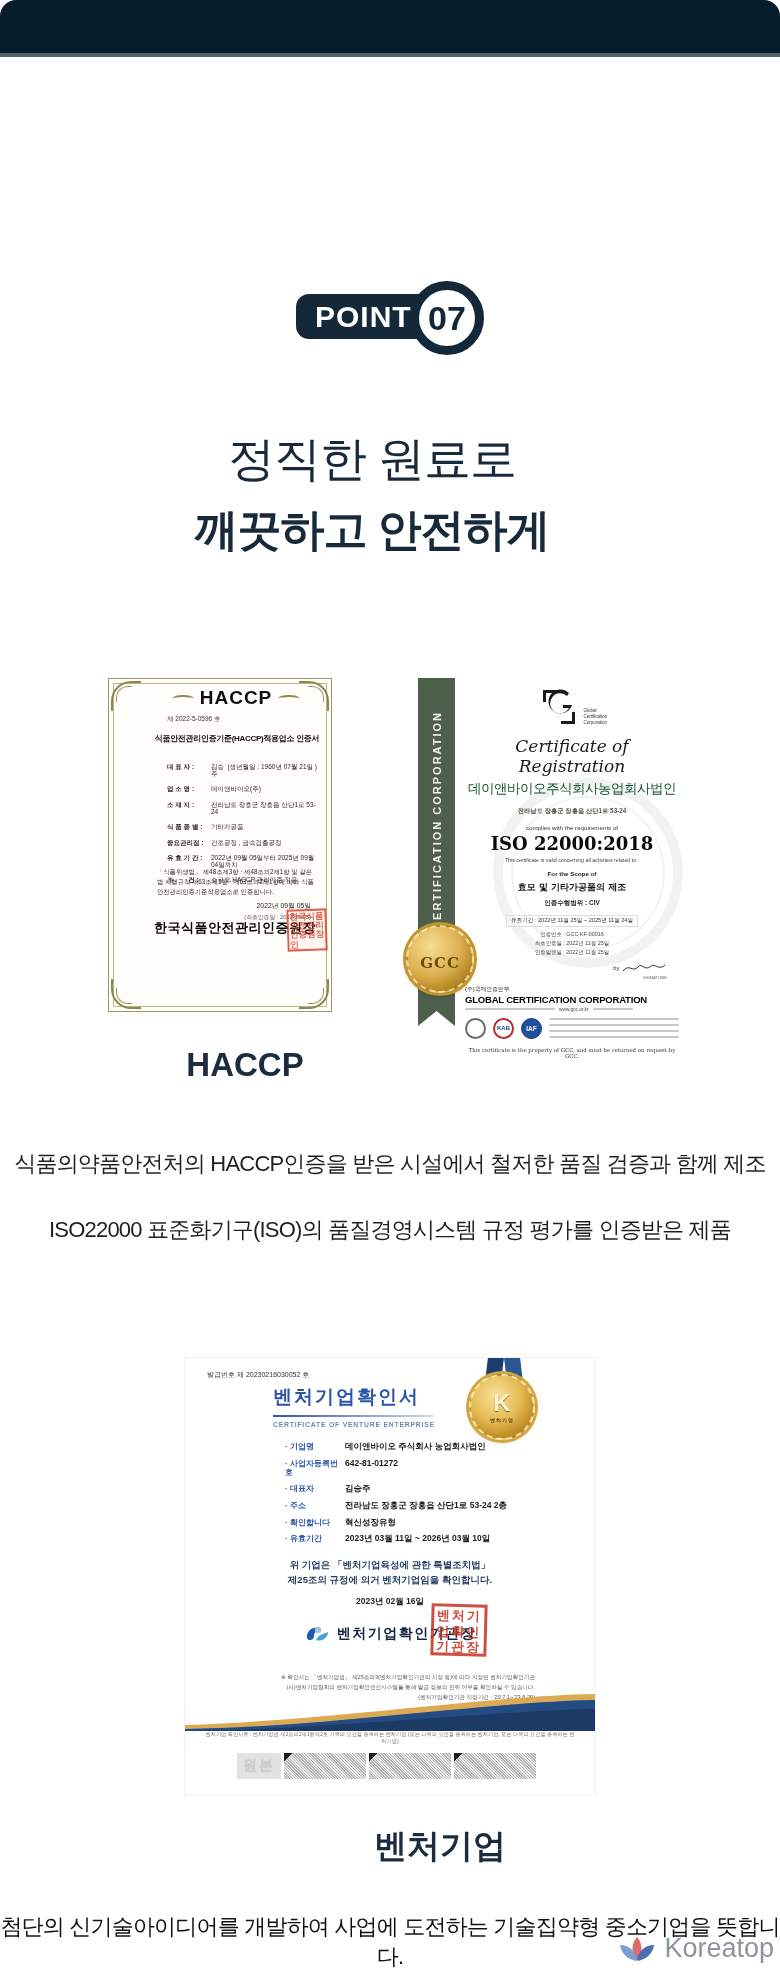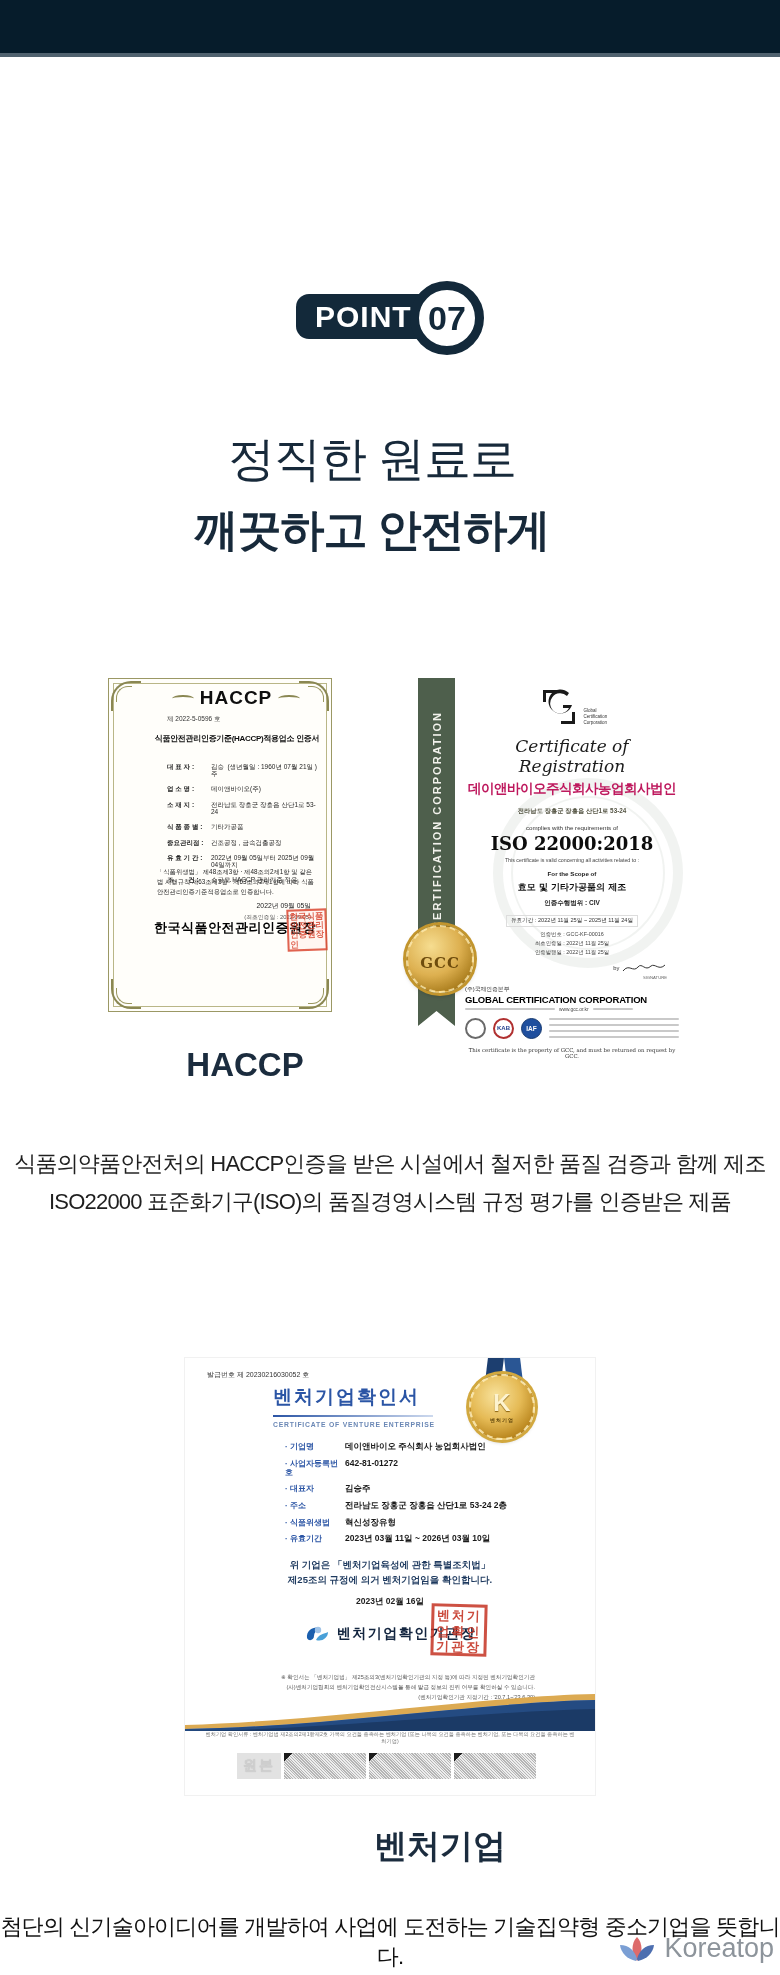--- a/index.html
+++ b/index.html
@@ -1,17 +1,17 @@
 <!DOCTYPE html>
 <html><head>
 <meta charset="utf-8">
 <style>
   html,body{margin:0;padding:0;background:#fff;}
   .page{position:relative;width:780px;height:1975px;margin:0 auto;background:#fff;overflow:hidden;
-        font-family:"Liberation Sans","DejaVu Sans",sans-serif;color:#111;}
+        font-family:"Liberation Sans","DejaVu Sans",sans-serif;color:#111;border-radius:16px;}
 
   
   .topbar{position:absolute;top:0;left:0;width:780px;height:53px;background:#061c2b;border-bottom:4px solid #50626f;}
 
   
   .badge{position:absolute;top:281px;left:50%;transform:translateX(-50%);width:188px;height:74px;}
   .badge-pill{position:absolute;left:0;top:13px;width:150px;height:45px;background:#13293a;border-radius:13px;
               display:flex;align-items:center;padding-left:19px;box-sizing:border-box;
               color:#fff;font-size:30px;font-weight:800;letter-spacing:1px;}
   .badge-circle{position:absolute;right:0;top:0;width:74px;height:74px;border-radius:50%;background:#fff;
@@ -59,21 +59,21 @@
               display:flex;align-items:center;justify-content:center;}
   .iso-ribbon span{writing-mode:vertical-rl;transform:rotate(180deg);color:#f2f2ec;font-size:11px;font-weight:700;
                    letter-spacing:2px;white-space:nowrap;}
   .iso-wm{position:absolute;left:75px;top:100px;width:170px;height:170px;border-radius:50%;
           border:10px solid rgba(140,155,140,.12);}
   .iso-wm::after{content:"";position:absolute;inset:8px;border-radius:50%;border:2px solid rgba(140,155,140,.12);}
   .iso-body{position:relative;margin-left:47px;width:214px;text-align:center;}
   .gcc-logo{margin-top:10px;display:inline-flex;align-items:flex-end;gap:3px;}
   .gcc-logo-lines{text-align:left;font-size:4.5px;color:#333;line-height:1.3;}
   .iso-cr{font-family:"DejaVu Serif","Liberation Serif",serif;font-style:italic;font-size:17px;color:#1a1a1a;margin-top:6px;}
-  .iso-co{font-family:"DejaVu Serif","Liberation Serif",serif;font-size:13.5px;font-weight:700;color:#be185d;margin-top:4px;letter-spacing:-0.5px;}
+  .iso-co{font-family:"DejaVu Serif","Liberation Serif",serif;font-size:13.5px;font-weight:400;color:#14532d;margin-top:4px;letter-spacing:-0.5px;}
   .iso-ad{font-size:6.3px;font-weight:700;color:#554;margin-top:9px;}
   .iso-cmp{font-size:6.2px;color:#333;margin-top:8px;}
   .iso-std{font-family:"DejaVu Serif","Liberation Serif",serif;font-size:18px;font-weight:800;color:#0c0c0c;margin-top:2px;}
   .iso-vn{font-size:5.3px;color:#444;margin-top:3px;}
   .iso-fs{font-size:6.2px;font-weight:600;color:#222;margin-top:7px;}
   .iso-sc{font-family:"DejaVu Serif","Liberation Serif",serif;font-size:9px;font-weight:800;color:#111;margin-top:4px;}
   .iso-rg{font-size:6.5px;color:#222;margin-top:5px;font-weight:600;}
   .iso-vp{display:inline-block;font-size:5.6px;color:#333;margin-top:5px;border:1px solid #ddd;padding:1px 4px;}
   .iso-dt{font-size:5.4px;color:#444;margin-top:3px;line-height:1.7;}
   .iso-sign{margin-top:4px;text-align:right;padding-right:12px;font-size:5.8px;color:#333;}
@@ -98,21 +98,21 @@
              display:flex;align-items:center;justify-content:center;}
   .iso-medal span{font-family:"DejaVu Serif","Liberation Serif",serif;font-size:15px;font-weight:800;color:#6e4c0d;letter-spacing:1px;margin-top:8px;}
 
   
   .certlabel{position:absolute;top:1046px;width:220px;text-align:center;font-size:33px;font-weight:800;color:#1b2c3e;}
   .lab-haccp{left:135px;}
   .lab-iso{left:375px;}
 
   
   .desc{position:absolute;top:1149px;left:0;width:780px;text-align:center;color:#1f1f1f;font-size:22px;font-weight:500;letter-spacing:-0.8px;}
-  .desc .d2{margin-top:8px;}
+  .desc .d2{margin-top:36px;}
 
   
   .venture{position:absolute;left:185px;top:1358px;width:410px;height:437px;background:#fff;box-shadow:0 0 0 1px #f1f1f1;}
   .v-issue{position:absolute;top:12px;left:22px;font-size:7px;color:#333;}
   .v-medal{position:absolute;top:0;right:42px;width:92px;height:110px;}
   .v-rib{position:absolute;top:0;width:16px;height:48px;}
   .v-rib.r1{left:24px;background:#1c3e6f;transform:skewX(-7deg);}
   .v-rib.r2{left:46px;background:#2a5694;transform:skewX(7deg);}
   .v-coin{position:absolute;top:16px;left:8px;width:66px;height:66px;border-radius:50%;
           background:radial-gradient(circle at 40% 32%,#f8e29c,#e5ba55 45%,#bd8a22 75%,#93650f);
@@ -325,21 +325,21 @@
         </div>
       <div class="v-row">
           <span class="v-rl">대표자</span>
           <span class="v-rv">김승주</span>
         </div>
       <div class="v-row">
           <span class="v-rl">주소</span>
           <span class="v-rv">전라남도 장흥군 장흥읍 산단1로 53-24 2층</span>
         </div>
       <div class="v-row">
-          <span class="v-rl">식품위생법</span>
+          <span class="v-rl">확인합니다</span>
           <span class="v-rv">혁신성장유형</span>
         </div>
       <div class="v-row">
           <span class="v-rl">유효기간</span>
           <span class="v-rv">2023년 03월 11일 ~ 2026년 03월 10일</span>
         </div>
     </div>
     <div class="v-st">
       <div>위 기업은 「벤처기업육성에 관한 특별조치법」</div>
       <div>제25조의 규정에 의거 벤처기업임을 확인합니다.</div>

